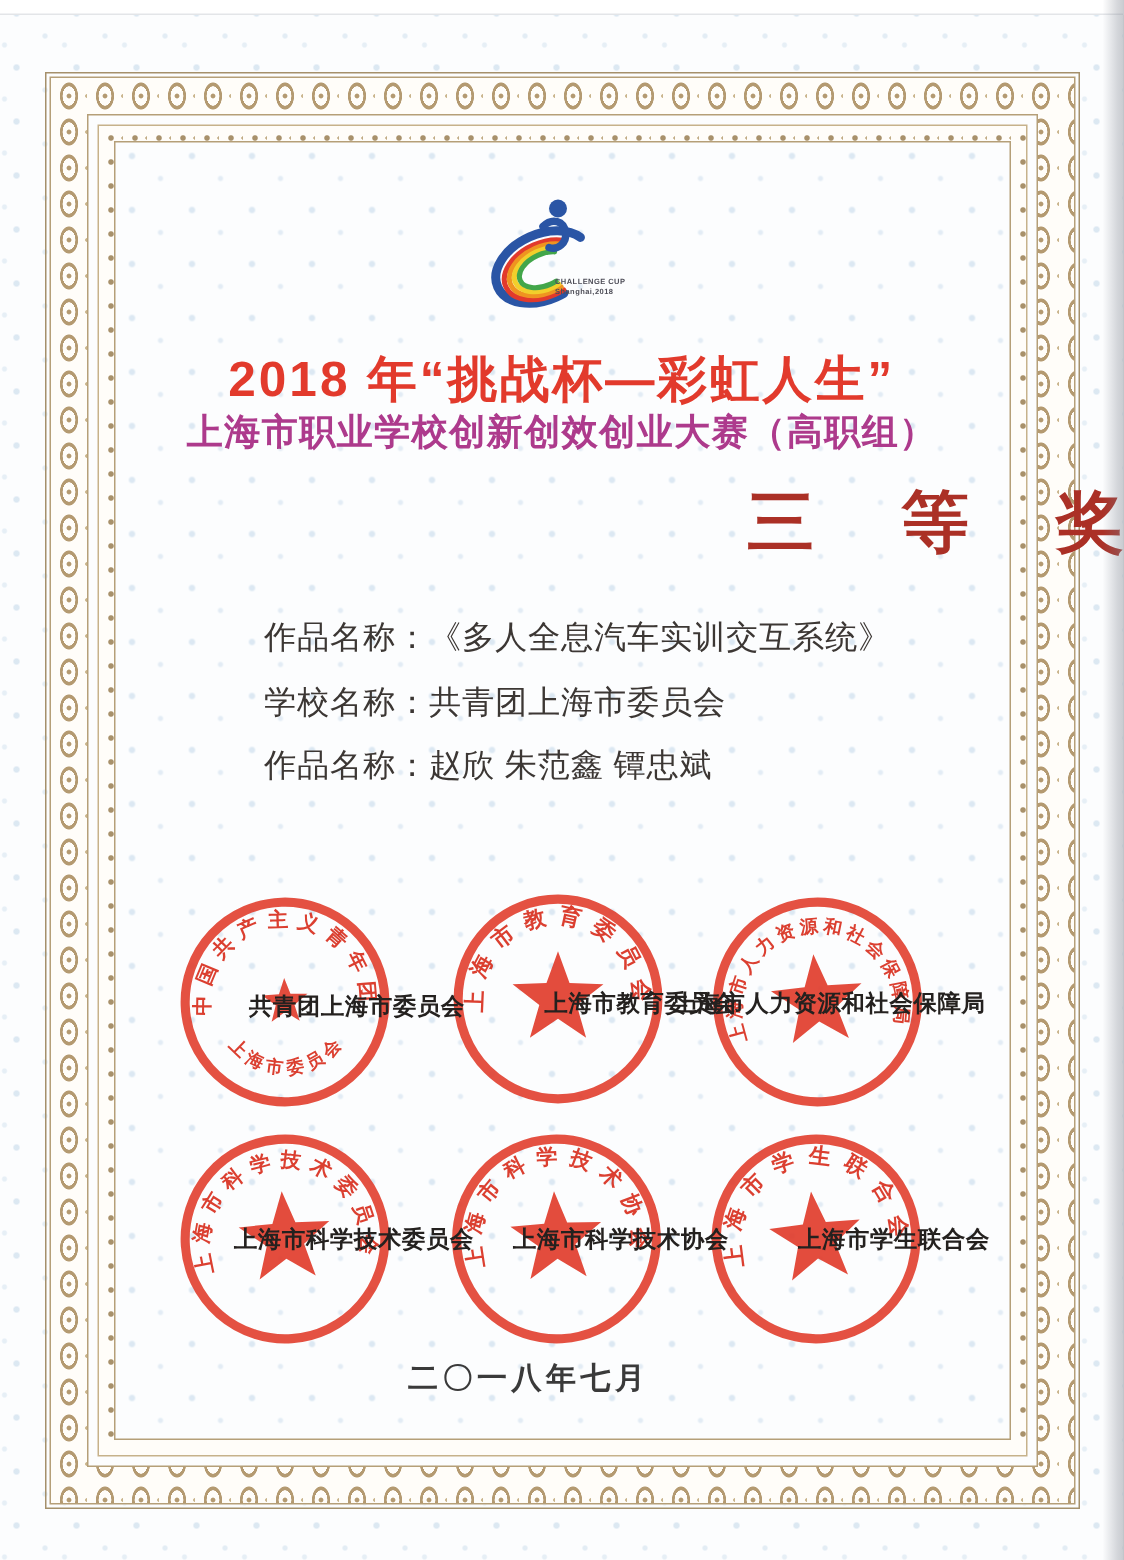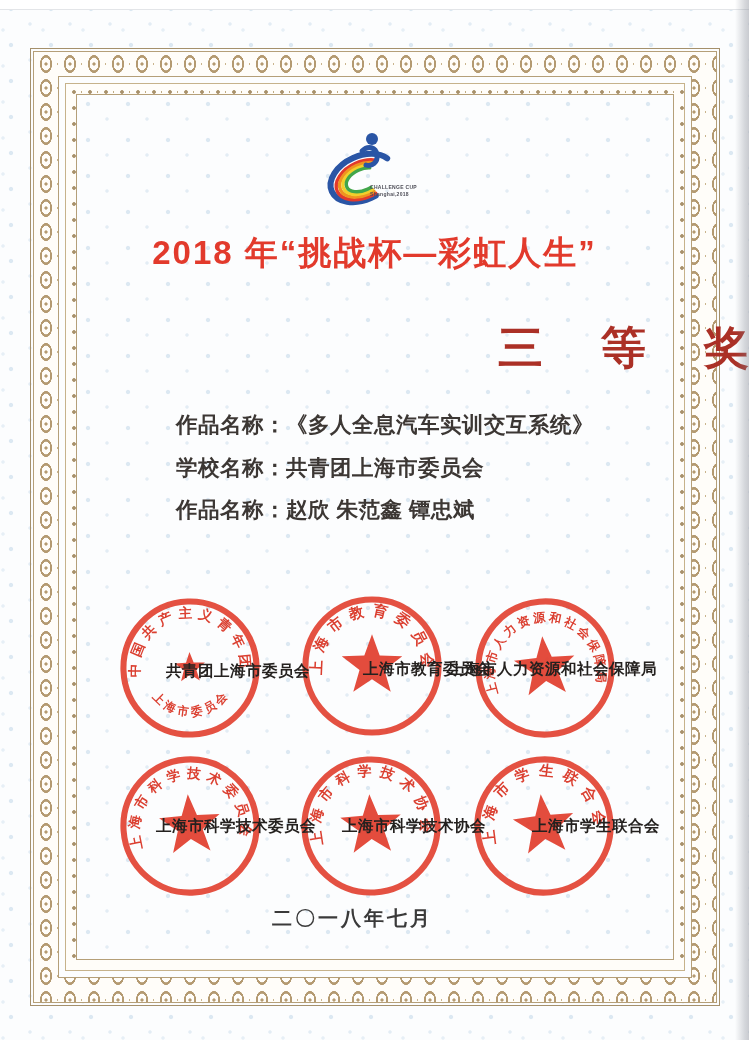--- a/index.html
+++ b/index.html
@@ -45,21 +45,21 @@
     background-size:40px 36px;}
   
   .abs{position:absolute;z-index:3;}
   .logo-svg{left:306px;top:130px;width:128px;height:90px;}
   .logo-caption{font-size:5px;font-weight:bold;fill:#4e4e58;letter-spacing:.3px;font-family:"Liberation Sans",sans-serif;}
   .title{left:0;right:0;top:231px;text-align:center;font-size:33px;font-weight:800;color:#e23a2c;letter-spacing:2px;}
   .subtitle{left:0;right:0;top:272px;text-align:center;font-size:24px;font-weight:800;color:#ad3a8c;letter-spacing:1px;}
   .award-wrap{left:0;right:0;top:318px;text-align:right;}
   .award{font-size:45px;font-weight:800;color:#ab3026;letter-spacing:58px;margin-right:-58px;}
   .fields{left:176px;top:410px;width:440px;}
-  .field-row{height:42.5px;font-size:21.5px;font-weight:700;color:#3c3734;letter-spacing:.5px;white-space:nowrap;}
+  .field-row{height:42.5px;font-size:21.5px;font-weight:400;color:#3c3734;letter-spacing:.5px;white-space:nowrap;}
   .stamp{position:absolute;width:150px;height:150px;z-index:2;}
   .seal-ring{fill:none;stroke:rgba(224,57,40,.88);stroke-width:6.5;}
   .seal-star{fill:rgba(224,57,40,.9);}
   .seal-text{fill:rgba(216,47,30,.92);font-weight:700;font-family:"Liberation Sans","DejaVu Sans",sans-serif;}
   .stamp-label{position:absolute;z-index:4;width:240px;text-align:right;
     font-size:15.5px;font-weight:700;color:#24211f;letter-spacing:.5px;white-space:nowrap;}
   .date{left:0;right:0;top:905px;text-align:center;font-size:20px;font-weight:600;color:#3a3a3a;letter-spacing:3px;transform:translateX(-22px);}
 </style>
 </head>
 <body>
@@ -84,20 +84,21 @@
       <ellipse cx="56" cy="50" rx="21" ry="13" stroke="#f2cf2b" stroke-width="3.4" stroke-dasharray="73 36" stroke-dashoffset="-22"></ellipse>
       <ellipse cx="56" cy="50" rx="17.5" ry="10.5" stroke="#42a64a" stroke-width="3.4" stroke-dasharray="60 31" stroke-dashoffset="-18"></ellipse>
     </g>
     <circle cx="66" cy="9" r="6" fill="#2a55a5"></circle>
     <path d="M56,21 C62,15 70,17 71,25 C72,32 66,37 60,35" fill="none" stroke="#2a55a5" stroke-width="5" stroke-linecap="round"></path>
     <text x="64" y="59" class="logo-caption">CHALLENGE CUP</text>
     <text x="64" y="66" class="logo-caption">Shanghai,2018</text>
   </svg>
 
   <div class="abs title">2018 年“挑战杯—彩虹人生”</div>
+  <div class="abs subtitle">上海市职业学校创新创效创业大赛（高职组）</div>
   <div class="abs award-wrap">
     <span class="award">三等奖</span>
   </div>
 
   <div class="abs fields">
     <div class="field-row">
       <span>作品名称：</span><span>《多人全息汽车实训交互系统》</span>
     </div>
     <div class="field-row">
       <span>学校名称：</span><span>共青团上海市委员会</span>

